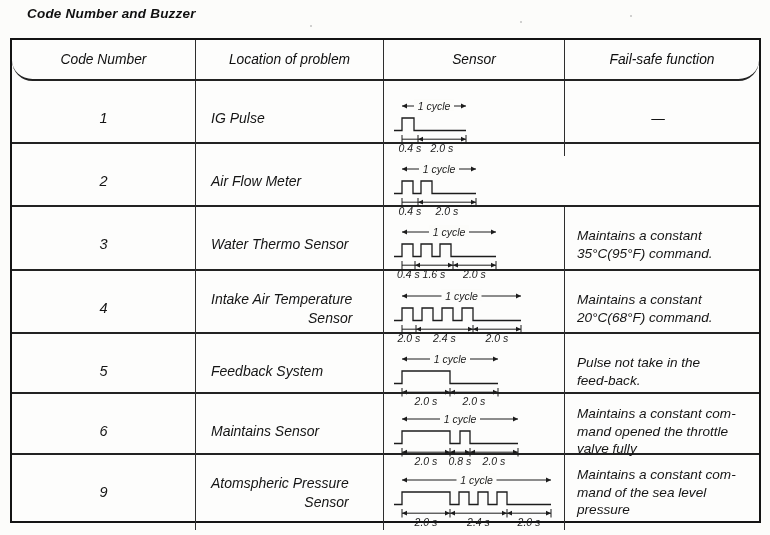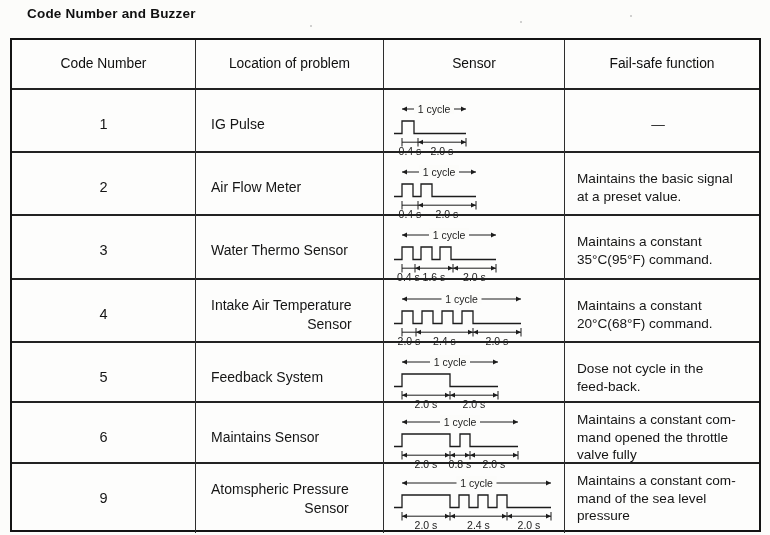--- a/index.html
+++ b/index.html
@@ -3,21 +3,21 @@
 <meta charset="utf-8">
 <style>
   html,body{margin:0;padding:0;}
   body{
     width:770px;height:535px;
     background:#fcfcfa;
     font-family:"Liberation Sans", sans-serif;
     color:#151515;
     overflow:hidden;
   }
-  .page{position:relative;width:770px;height:535px;}
+  .page{position:relative;width:770px;height:535px;font-style:italic;}
   .doc-title{
     position:absolute;left:27px;top:6px;
     font-size:13.5px;font-weight:bold;letter-spacing:.2px;color:#101010;
   }
   .tbl{
     position:absolute;left:10px;top:38px;width:751px;
     border:2px solid #141414;
     background:#fdfdfc;
     box-sizing:border-box;
   }
@@ -32,21 +32,21 @@
     box-sizing:border-box;
     border-right:1px solid #2e2e2e;
     display:flex;align-items:center;
     font-size:14px;line-height:1.3;
     white-space:pre-line;
   }
   .cell:last-child{border-right:none;}
   .hdr .cell{justify-content:center;font-size:13.8px;color:#0f0f0f;}
   .code-cell{justify-content:center;font-size:14.5px;}
   .loc-cell{padding:4px 8px 4px 15px;text-align:right;}
-  .buz-cell{padding:10px 2px 2px 7px;}
+  .buz-cell{padding:16px 2px 2px 7px;}
   .fs-cell{padding:4px 8px 4px 12px;font-size:13.6px;}
   .fs-center{justify-content:center;padding-left:0;}
   .buz-cell svg{display:block;}
   .artifact{
     position:absolute;font-size:11px;color:#555;opacity:.85;
     pointer-events:none;
   }
   .speck{position:absolute;width:2px;height:2px;border-radius:50%;background:#9a9a9a;opacity:.6;}
 </style>
 </head>
@@ -54,21 +54,21 @@
 
 <div class="page">
   <div class="doc-title">Code Number and Buzzer</div>
 
   <span class="artifact" style="left:31px;top:212px;">`</span>
   <span class="speck" style="left:310px;top:25px;"></span>
   <span class="speck" style="left:520px;top:21px;"></span>
   <span class="speck" style="left:630px;top:15px;"></span>
 
   <div class="tbl">
-    <div class="trow hdr" style="height:50px;">
+    <div class="trow hdr" style="height:41px;border-radius:21px;">
       <div class="cell">Code Number</div>
       <div class="cell">Location of problem</div>
       <div class="cell">Sensor</div>
       <div class="cell">Fail-safe function</div>
     </div>
     <div id="rows">
         <div class="trow" style="height: 63px;">
           <div class="cell code-cell">1</div>
           <div class="cell loc-cell">IG Pulse</div>
           <div class="cell buz-cell"><svg width="170" height="57" viewBox="0 0 170 57">
@@ -103,22 +103,20 @@
               <line x1="11" y1="38" x2="11" y2="46.5" stroke="#1c1c1c" stroke-width="1"></line>
               <line x1="11" y1="42.2" x2="27" y2="42.2" stroke="#1c1c1c" stroke-width="1"></line>
               <line x1="27" y1="38" x2="27" y2="46.5" stroke="#1c1c1c" stroke-width="1"></line>
               <text x="19" y="55" text-anchor="middle" font-size="10.5" fill="#1c1c1c" font-family="Liberation Sans, sans-serif">0.4 s</text>
               <line x1="27" y1="42.2" x2="85" y2="42.2" stroke="#1c1c1c" stroke-width="1"></line>
               <polygon points="27,42.2 32,39.800000000000004 32,44.6" fill="#1c1c1c"></polygon>
               <polygon points="85,42.2 80,39.800000000000004 80,44.6" fill="#1c1c1c"></polygon>
               <line x1="85" y1="38" x2="85" y2="46.5" stroke="#1c1c1c" stroke-width="1"></line>
               <text x="56" y="55" text-anchor="middle" font-size="10.5" fill="#1c1c1c" font-family="Liberation Sans, sans-serif">2.0 s</text>
             </svg></div>
-          <div class="cell fs-cell">Maintains the basic signal
-at a preset value.</div>
         </div>
         <div class="trow" style="height: 64px;">
           <div class="cell code-cell">3</div>
           <div class="cell loc-cell">Water Thermo Sensor</div>
           <div class="cell buz-cell"><svg width="170" height="57" viewBox="0 0 170 57">
               <path d="M3 33.5 L11 33.5 L11 21 L22 21 L22 33.5 L30 33.5 L30 21 L41 21 L41 33.5 L49 33.5 L49 21 L60 21 L60 33.5 L105 33.5" fill="none" stroke="#1c1c1c" stroke-width="1.3"></path>
               <line x1="11" y1="9" x2="105" y2="9" stroke="#1c1c1c" stroke-width="1"></line>
               <polygon points="11,9 16,6.6 16,11.4" fill="#1c1c1c"></polygon>
               <polygon points="105,9 100,6.6 100,11.4" fill="#1c1c1c"></polygon>
               <rect x="38" y="2" width="40" height="12" fill="#fcfcfa"></rect>
@@ -185,21 +183,21 @@
               <polygon points="11,42.2 16,39.800000000000004 16,44.6" fill="#1c1c1c"></polygon>
               <polygon points="59,42.2 54,39.800000000000004 54,44.6" fill="#1c1c1c"></polygon>
               <line x1="59" y1="38" x2="59" y2="46.5" stroke="#1c1c1c" stroke-width="1"></line>
               <text x="35" y="55" text-anchor="middle" font-size="10.5" fill="#1c1c1c" font-family="Liberation Sans, sans-serif">2.0 s</text>
               <line x1="59" y1="42.2" x2="107" y2="42.2" stroke="#1c1c1c" stroke-width="1"></line>
               <polygon points="59,42.2 64,39.800000000000004 64,44.6" fill="#1c1c1c"></polygon>
               <polygon points="107,42.2 102,39.800000000000004 102,44.6" fill="#1c1c1c"></polygon>
               <line x1="107" y1="38" x2="107" y2="46.5" stroke="#1c1c1c" stroke-width="1"></line>
               <text x="83" y="55" text-anchor="middle" font-size="10.5" fill="#1c1c1c" font-family="Liberation Sans, sans-serif">2.0 s</text>
             </svg></div>
-          <div class="cell fs-cell">Dose not cycle in the
+          <div class="cell fs-cell">Pulse not take in the
 feed-back.</div>
         </div>
         <div class="trow" style="height: 61px;">
           <div class="cell code-cell">6</div>
           <div class="cell loc-cell">Maintains Sensor</div>
           <div class="cell buz-cell"><svg width="170" height="57" viewBox="0 0 170 57">
               <path d="M3 33.5 L11 33.5 L11 21 L59 21 L59 33.5 L69 33.5 L69 21 L79 21 L79 33.5 L127 33.5" fill="none" stroke="#1c1c1c" stroke-width="1.3"></path>
               <line x1="11" y1="9" x2="127" y2="9" stroke="#1c1c1c" stroke-width="1"></line>
               <polygon points="11,9 16,6.6 16,11.4" fill="#1c1c1c"></polygon>
               <polygon points="127,9 122,6.6 122,11.4" fill="#1c1c1c"></polygon>

